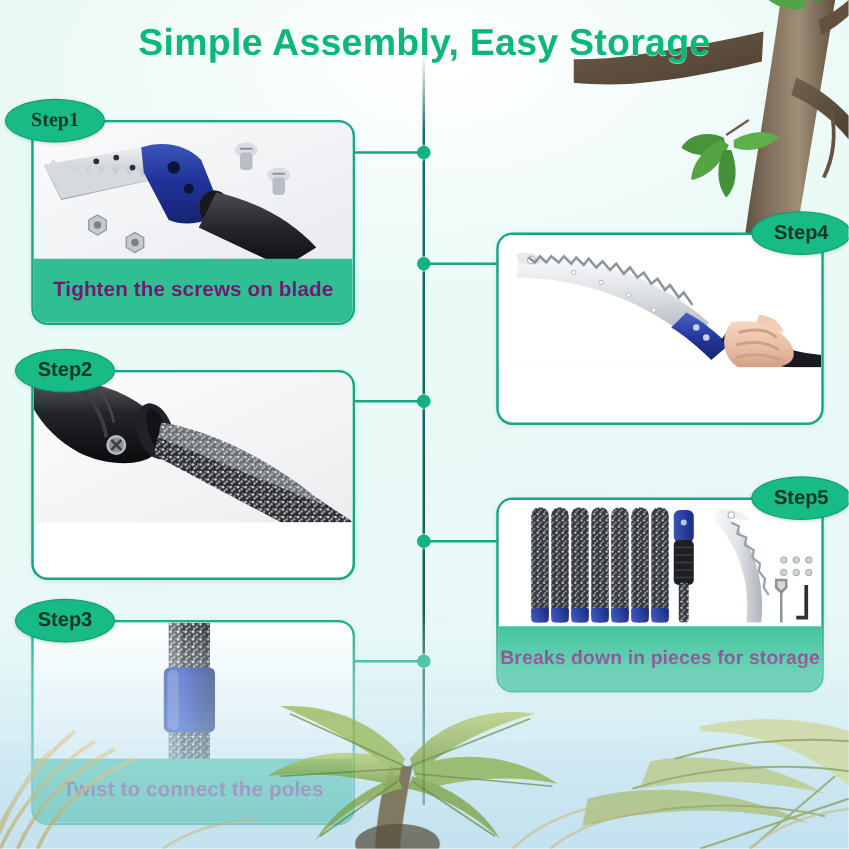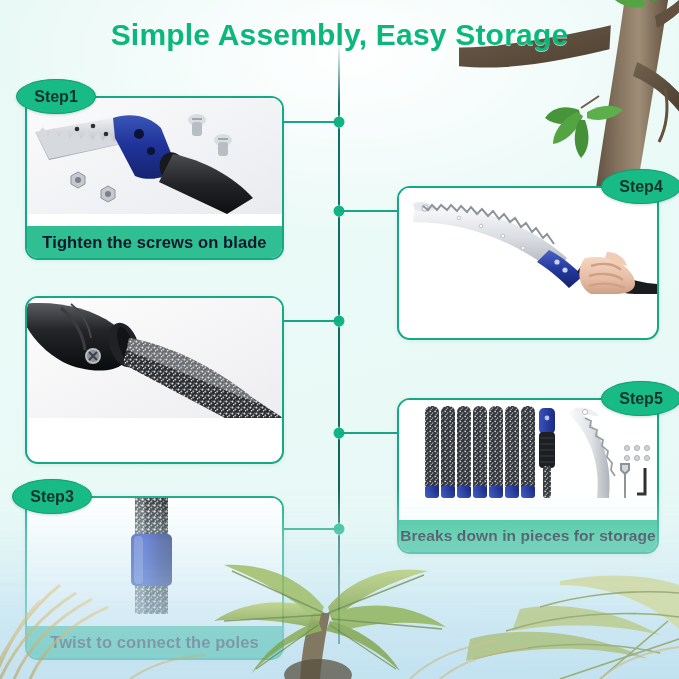--- a/index.html
+++ b/index.html
@@ -56,24 +56,24 @@
   .card{
     position:absolute;
     border:2px solid #14a883;
     border-radius:13px;
     background:#ffffff;
     overflow:hidden;
     box-shadow:0 1px 4px rgba(20,120,100,.10);
   }
   .photo{position:relative;width:100%;height:calc(100% - 44px);overflow:hidden;background:#f4f5f7;}
   .caption{
-    position:absolute;left:0;bottom:0;width:100%;height:32px;
+    position:absolute;left:0;bottom:0;width:100%;height:51px;
     background:#2fbf92;
     display:flex;align-items:center;justify-content:center;
-    color:#0f172a;font-size:16.5px;font-weight:bold;letter-spacing:.1px;
+    color:#701a75;font-size:16.5px;font-weight:bold;letter-spacing:.1px;
     white-space:nowrap;
   }
   .caption.small{font-size:15.5px;}
 
   
   .badge{
     position:absolute;z-index:6;
     width:78px;height:33px;border-radius:50%;
     background:#18ba86;
     border:1.5px solid #0f9f74;
@@ -205,21 +205,21 @@
             <path d="M44 78 l7-4 7 4 v8 l-7 4 -7-4 z"></path>
             <path d="M74 92 l7-4 7 4 v8 l-7 4 -7-4 z"></path>
           </g>
           <circle cx="51" cy="82" r="3" fill="#7c8189"></circle>
           <circle cx="81" cy="96" r="3" fill="#7c8189"></circle>
         </svg>
       </div>
     </div>
     <div class="caption">Tighten the screws on blade</div>
   </div>
-  <div class="badge" style="left:16px;top:79px;">Step1</div>
+  <div class="badge" style="left:4px;top:79px;font-family:Liberation Serif, serif;">Step1</div>
 
   <div class="card" style="left:25px;top:296px;width:255px;height:164px;">
     <div class="photo">
       <div class="ph">
         <svg viewBox="0 0 255 120" preserveAspectRatio="none" xmlns="http://www.w3.org/2000/svg">
           <defs>
             <linearGradient id="s2bg" x1="0" y1="0" x2="1" y2="1">
               <stop offset="0%" stop-color="#fdfdfd"></stop>
                 <stop offset="100%" stop-color="#ededf0"></stop>
             </linearGradient>
@@ -253,20 +253,21 @@
           <circle cx="66" cy="58" r="8" fill="#b8bcc2"></circle>
           <circle cx="66" cy="58" r="6" fill="#8d9299"></circle>
           <path d="M62 54 l8 8 M70 54 l-8 8" stroke="#3d4147" stroke-width="2"></path>
 
           <path d="M102 40 C140 46 186 68 226 100 L256 120 L198 120 L96 66 Z" fill="url(#speck)"></path>
           <path d="M102 40 C140 46 186 68 226 100 L232 106 L100 52 Z" fill="#e6e9eb" opacity=".35"></path>
         </svg>
       </div>
     </div>
   </div>
+  <div class="badge" style="left:12px;top:279px;">Step2</div>
 
   <div class="card" style="left:25px;top:496px;width:255px;height:160px;">
     <div class="photo">
       <div class="ph">
         <svg viewBox="0 0 255 116" preserveAspectRatio="none" xmlns="http://www.w3.org/2000/svg">
           <defs>
             <linearGradient id="blue3" x1="0" y1="0" x2="1" y2="0">
               <stop offset="0%" stop-color="#2e45ad"></stop>
                 <stop offset="35%" stop-color="#2f49c6"></stop>
                 <stop offset="70%" stop-color="#1d2f8e"></stop>

